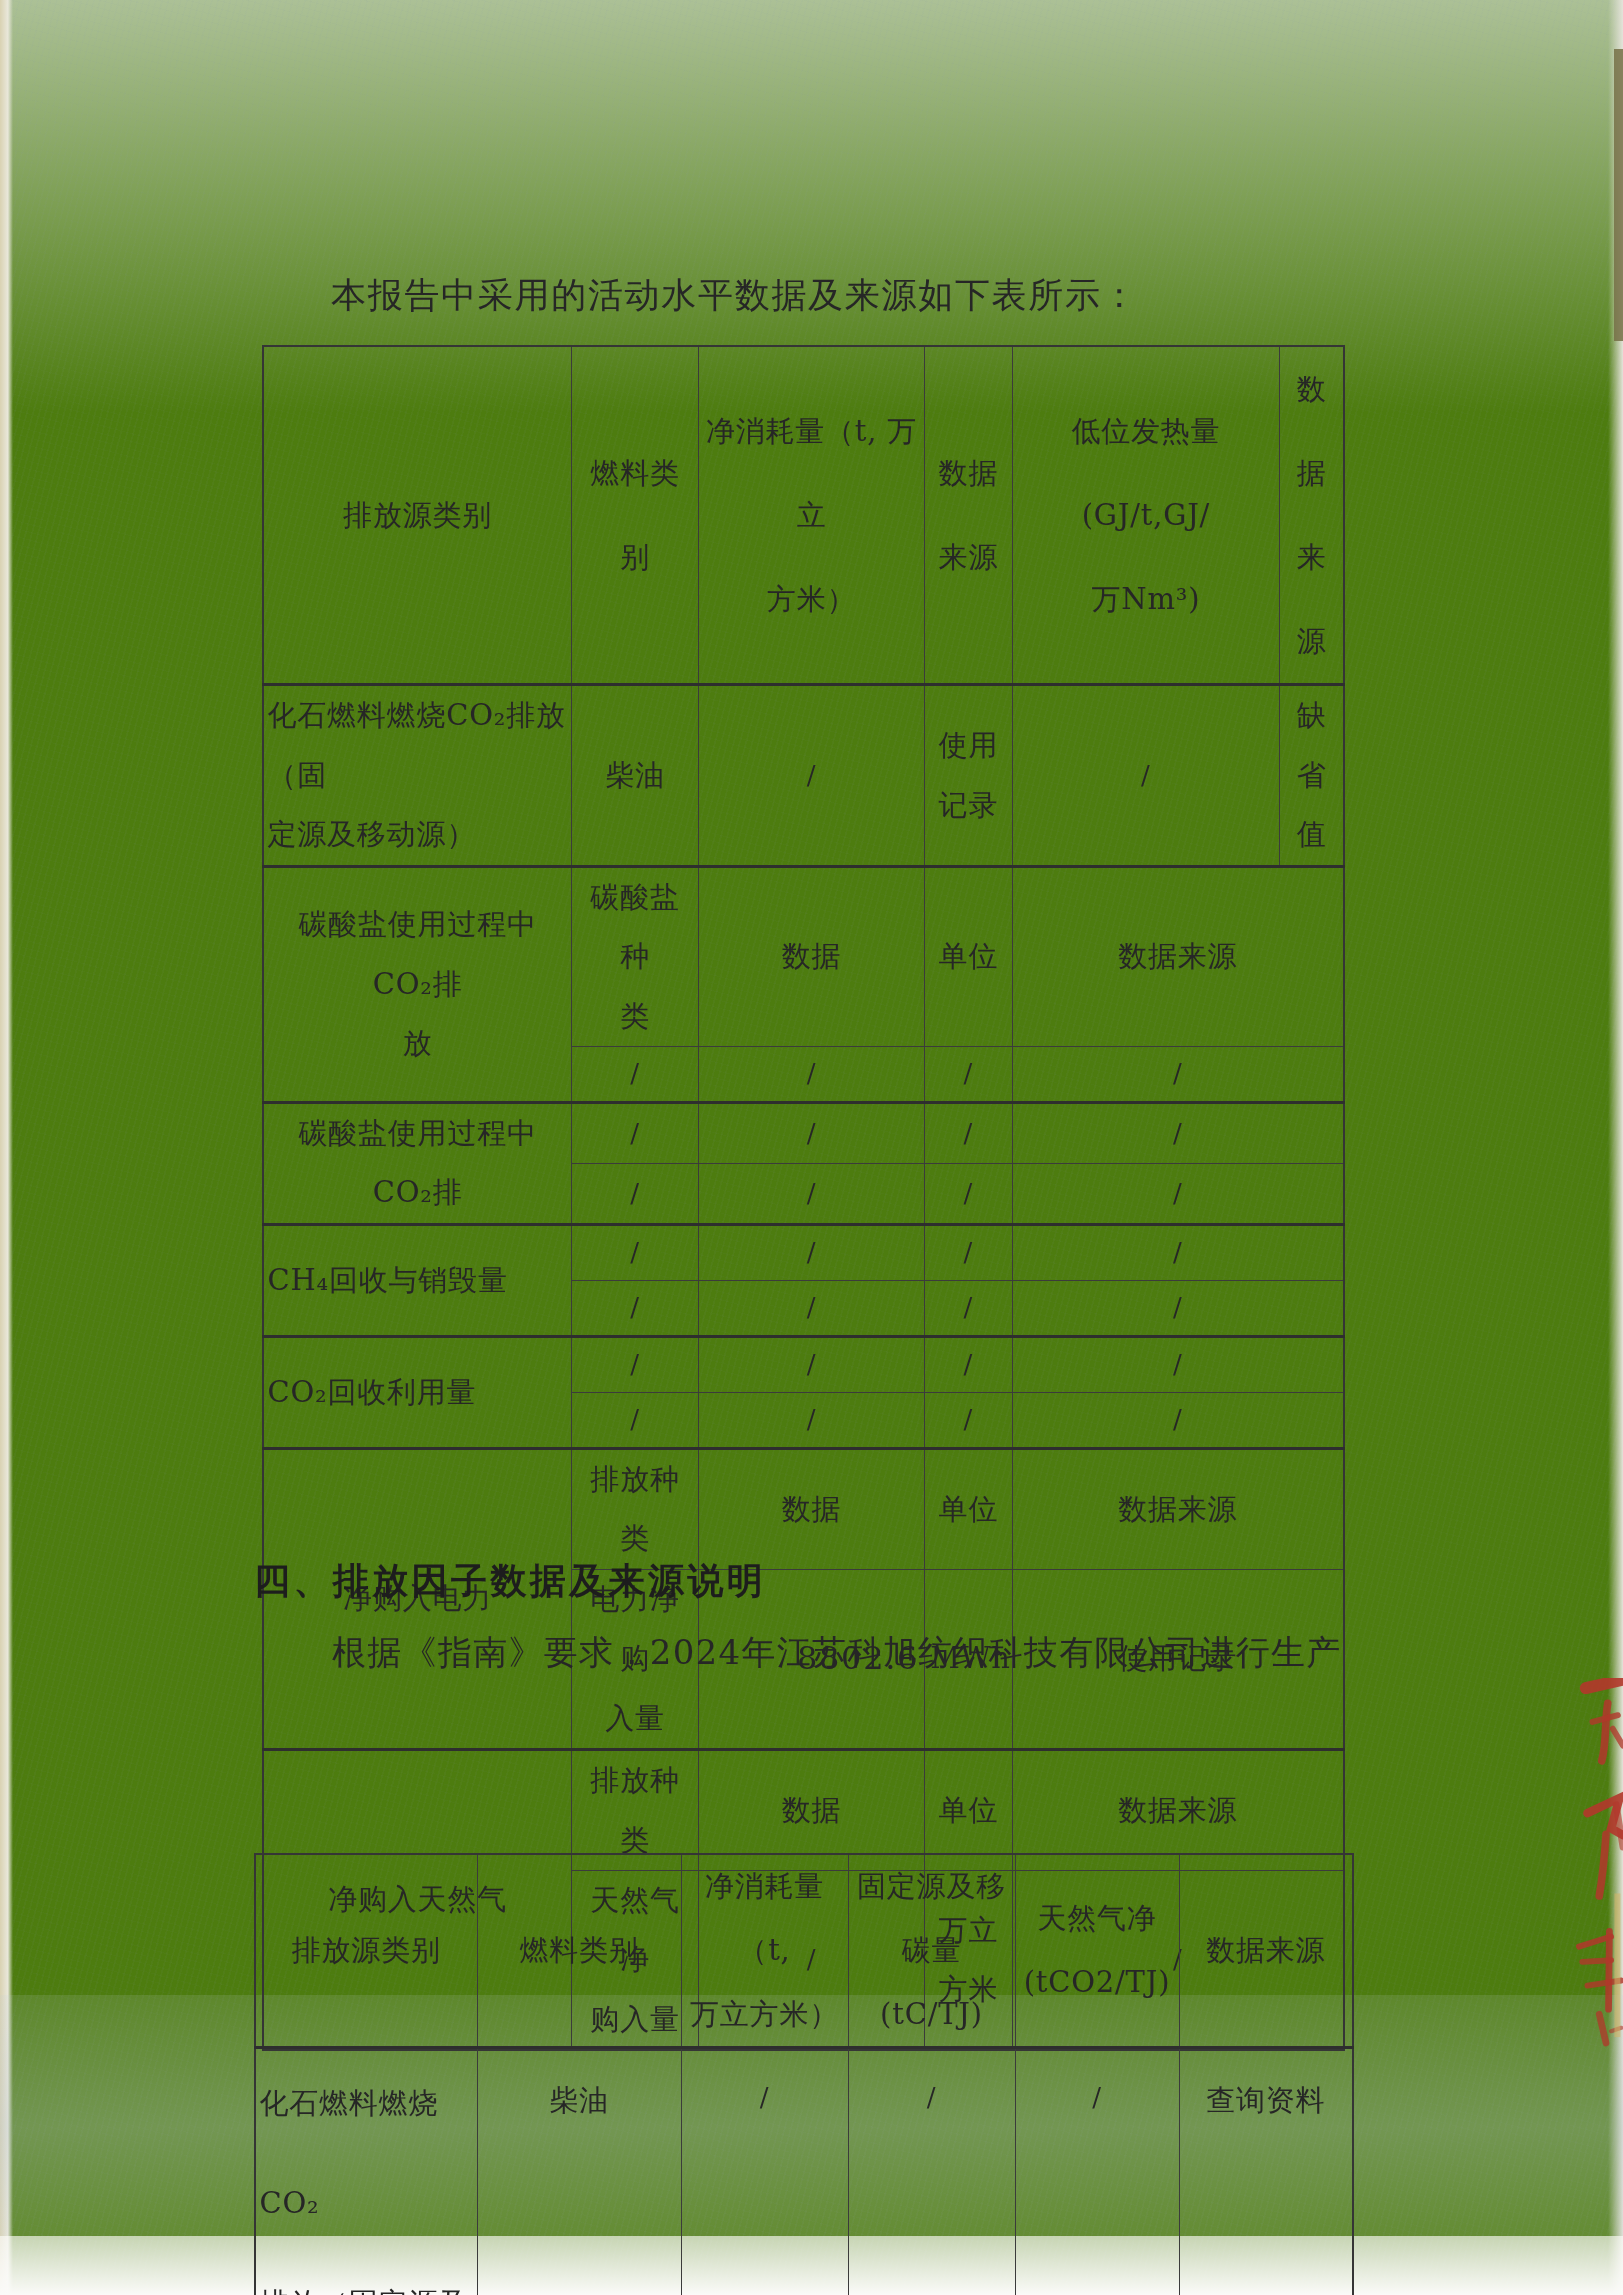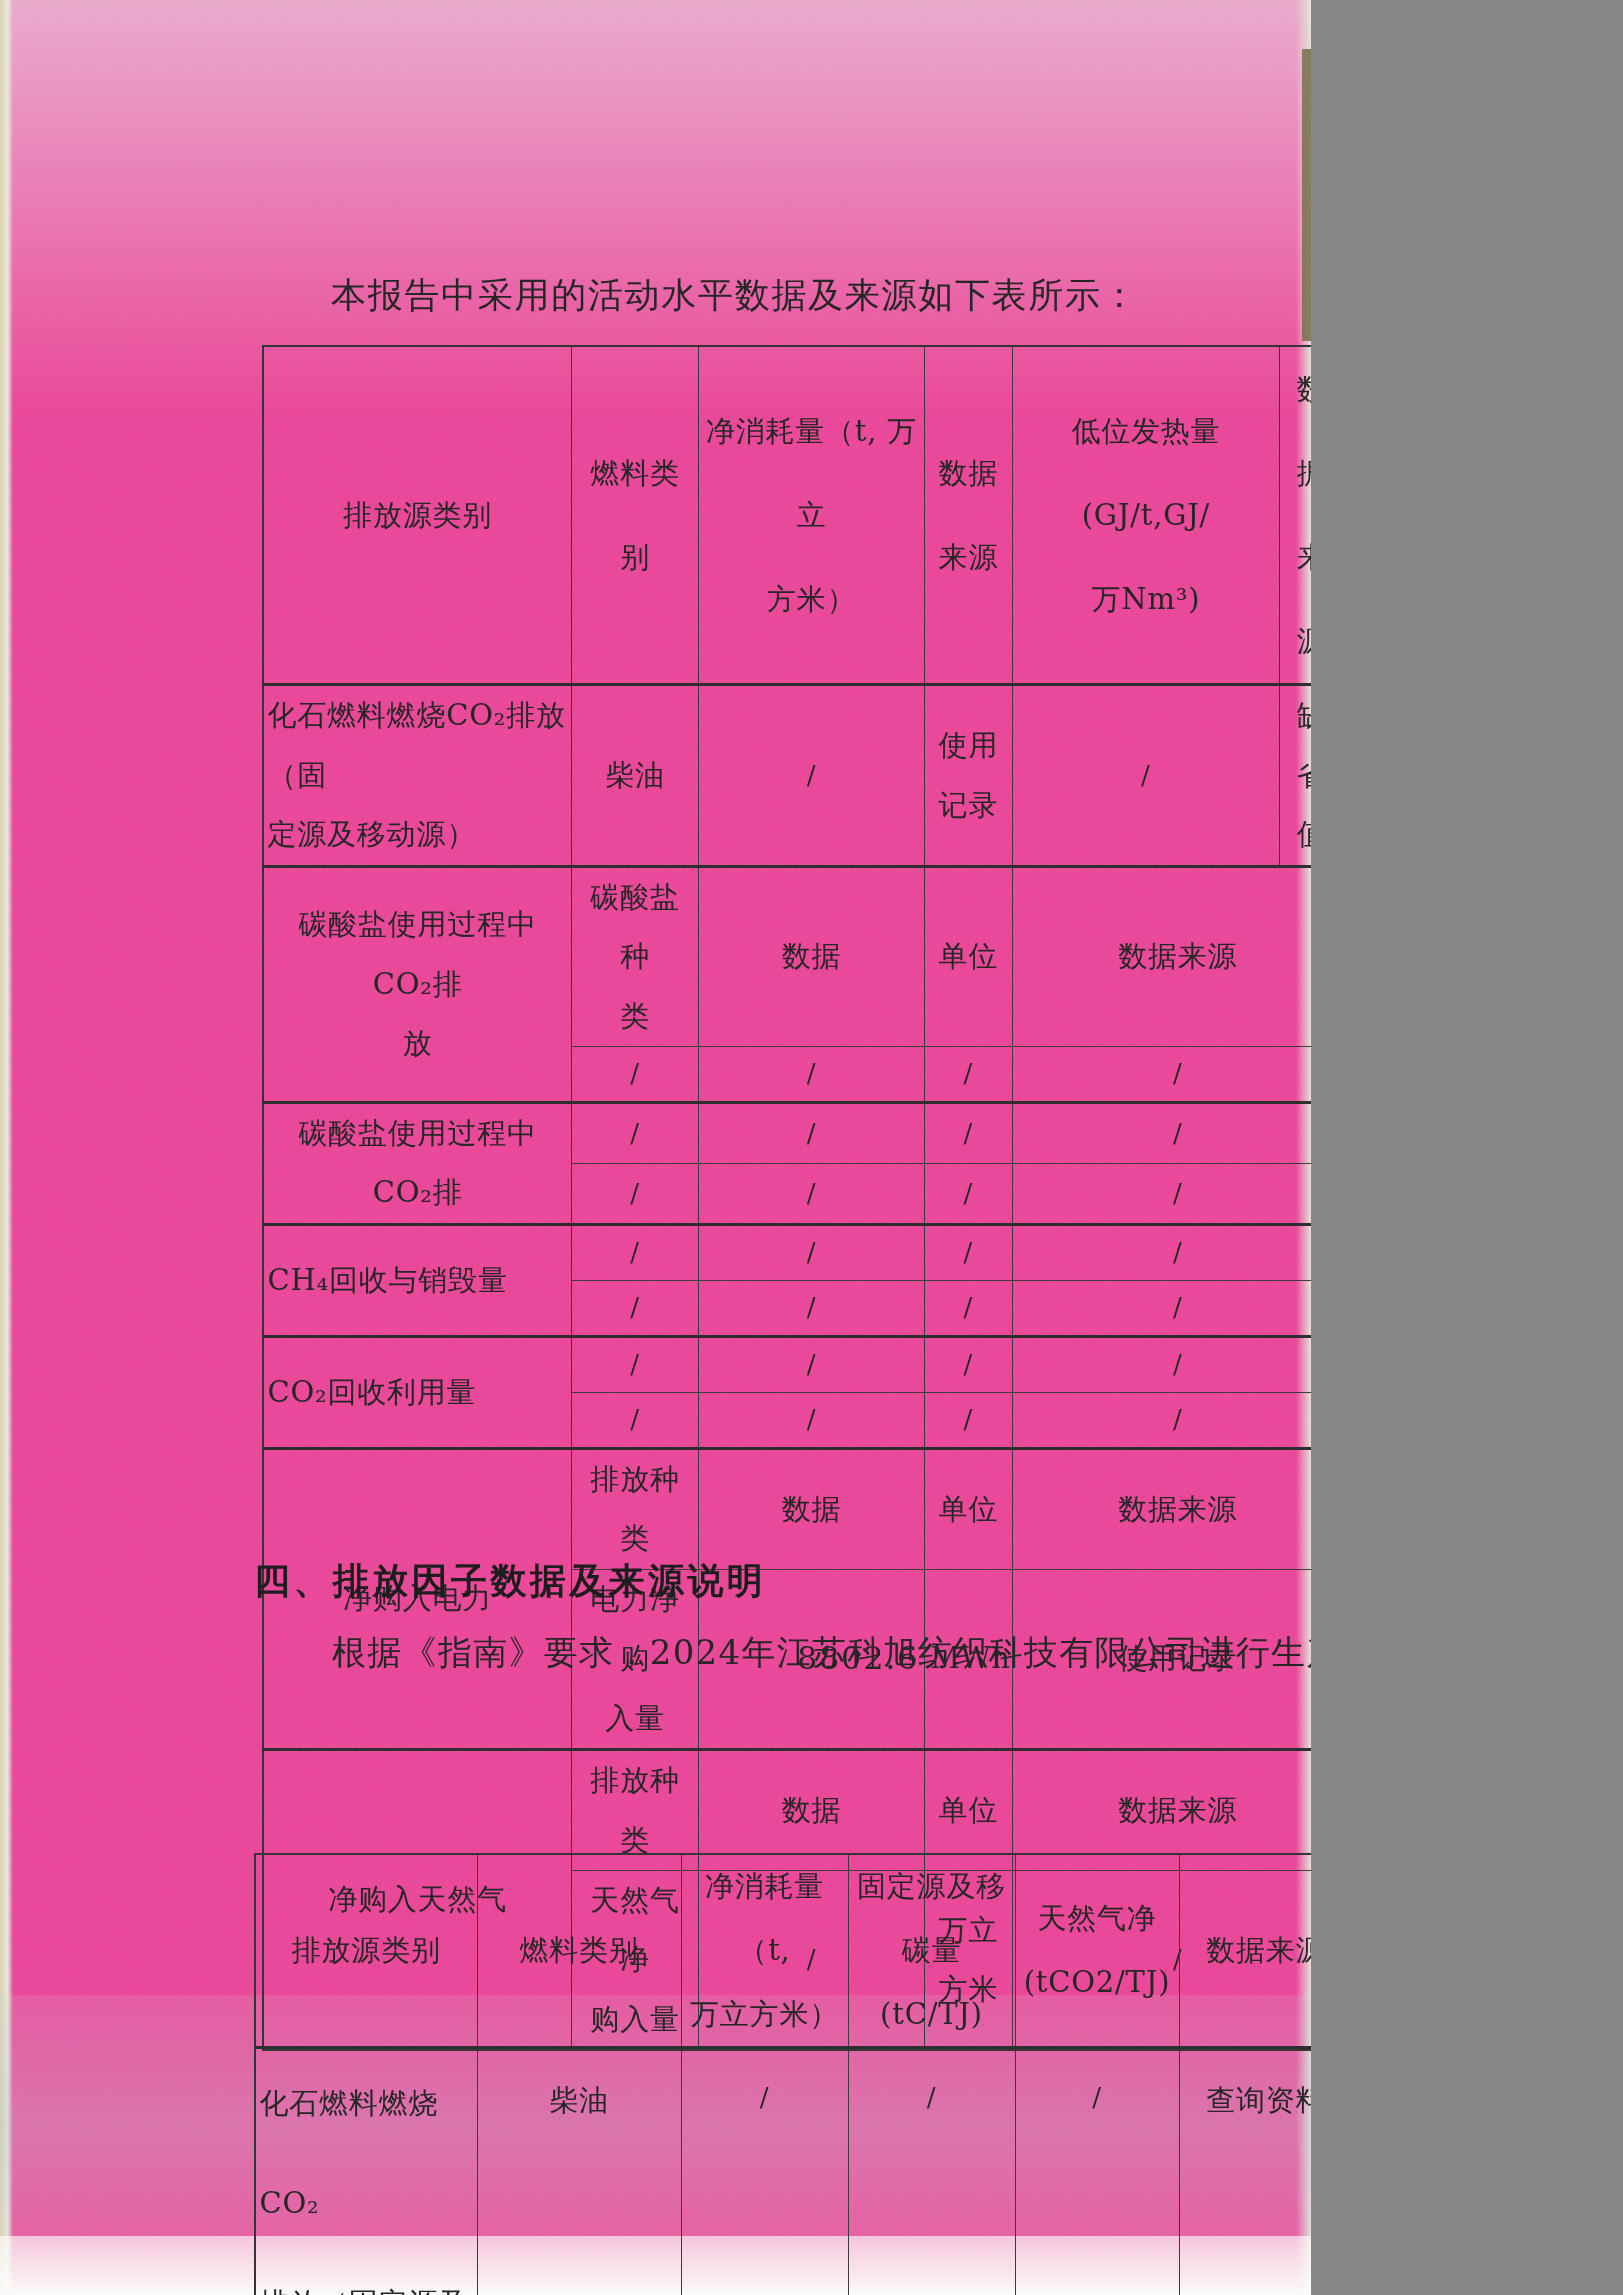--- a/index.html
+++ b/index.html
@@ -1,18 +1,18 @@
 <!DOCTYPE html>
 <html style="font-size:13.5px"><head>
 <meta charset="utf-8">
 <style>
   html,body { margin:0; padding:0; background:#888; }
   .page {
-    position:relative; width:1311px; height:2295px; overflow:hidden;
-    background:#ec4899;
+    position:relative; width:1623px; height:2295px; overflow:hidden;
+    background:#4d7c0f;
     font-family:"DejaVu Serif","Liberation Serif",serif;
     color:#262626;
   }
   
   .tex {
     position:absolute; left:0; top:0; width:100%; height:100%; pointer-events:none;
     background:
       repeating-linear-gradient(105deg, rgba(140,160,175,0.05) 0 1.7px, rgba(255,255,255,0) 1.7px 6px),
       repeating-linear-gradient(15deg, rgba(120,140,160,0.04) 0 0.8px, rgba(255,255,255,0) 0.8px 7.6px),
       linear-gradient(180deg, rgba(235,238,240,0.6) 0%, rgba(244,245,242,0) 18%);

